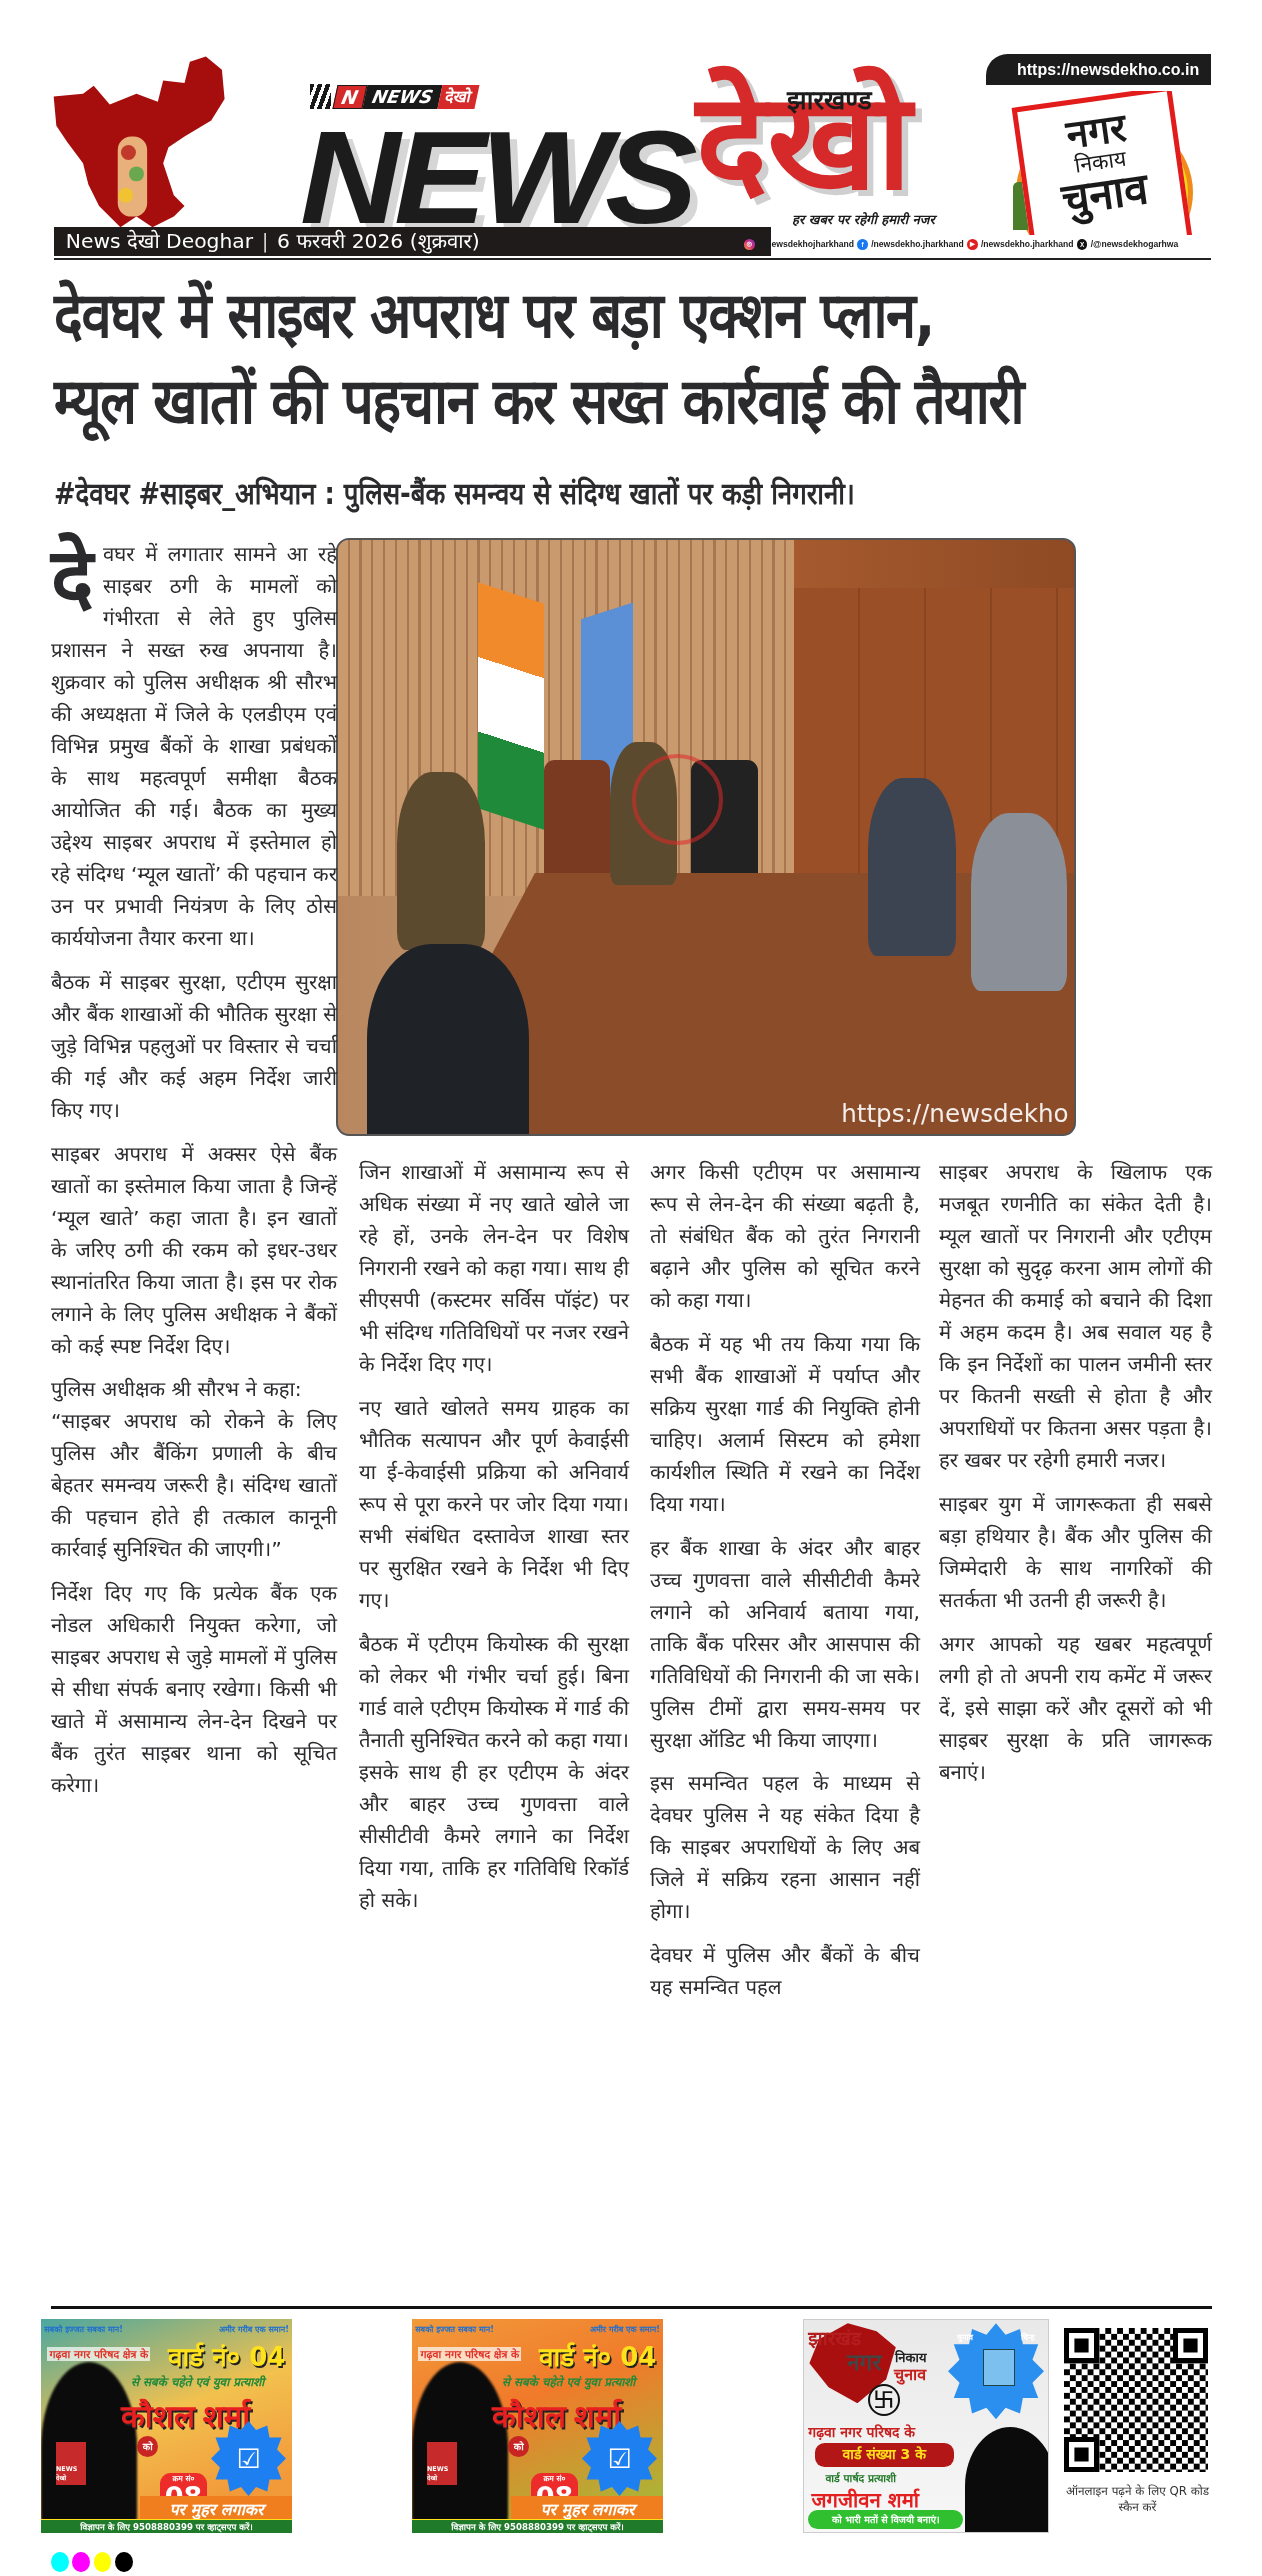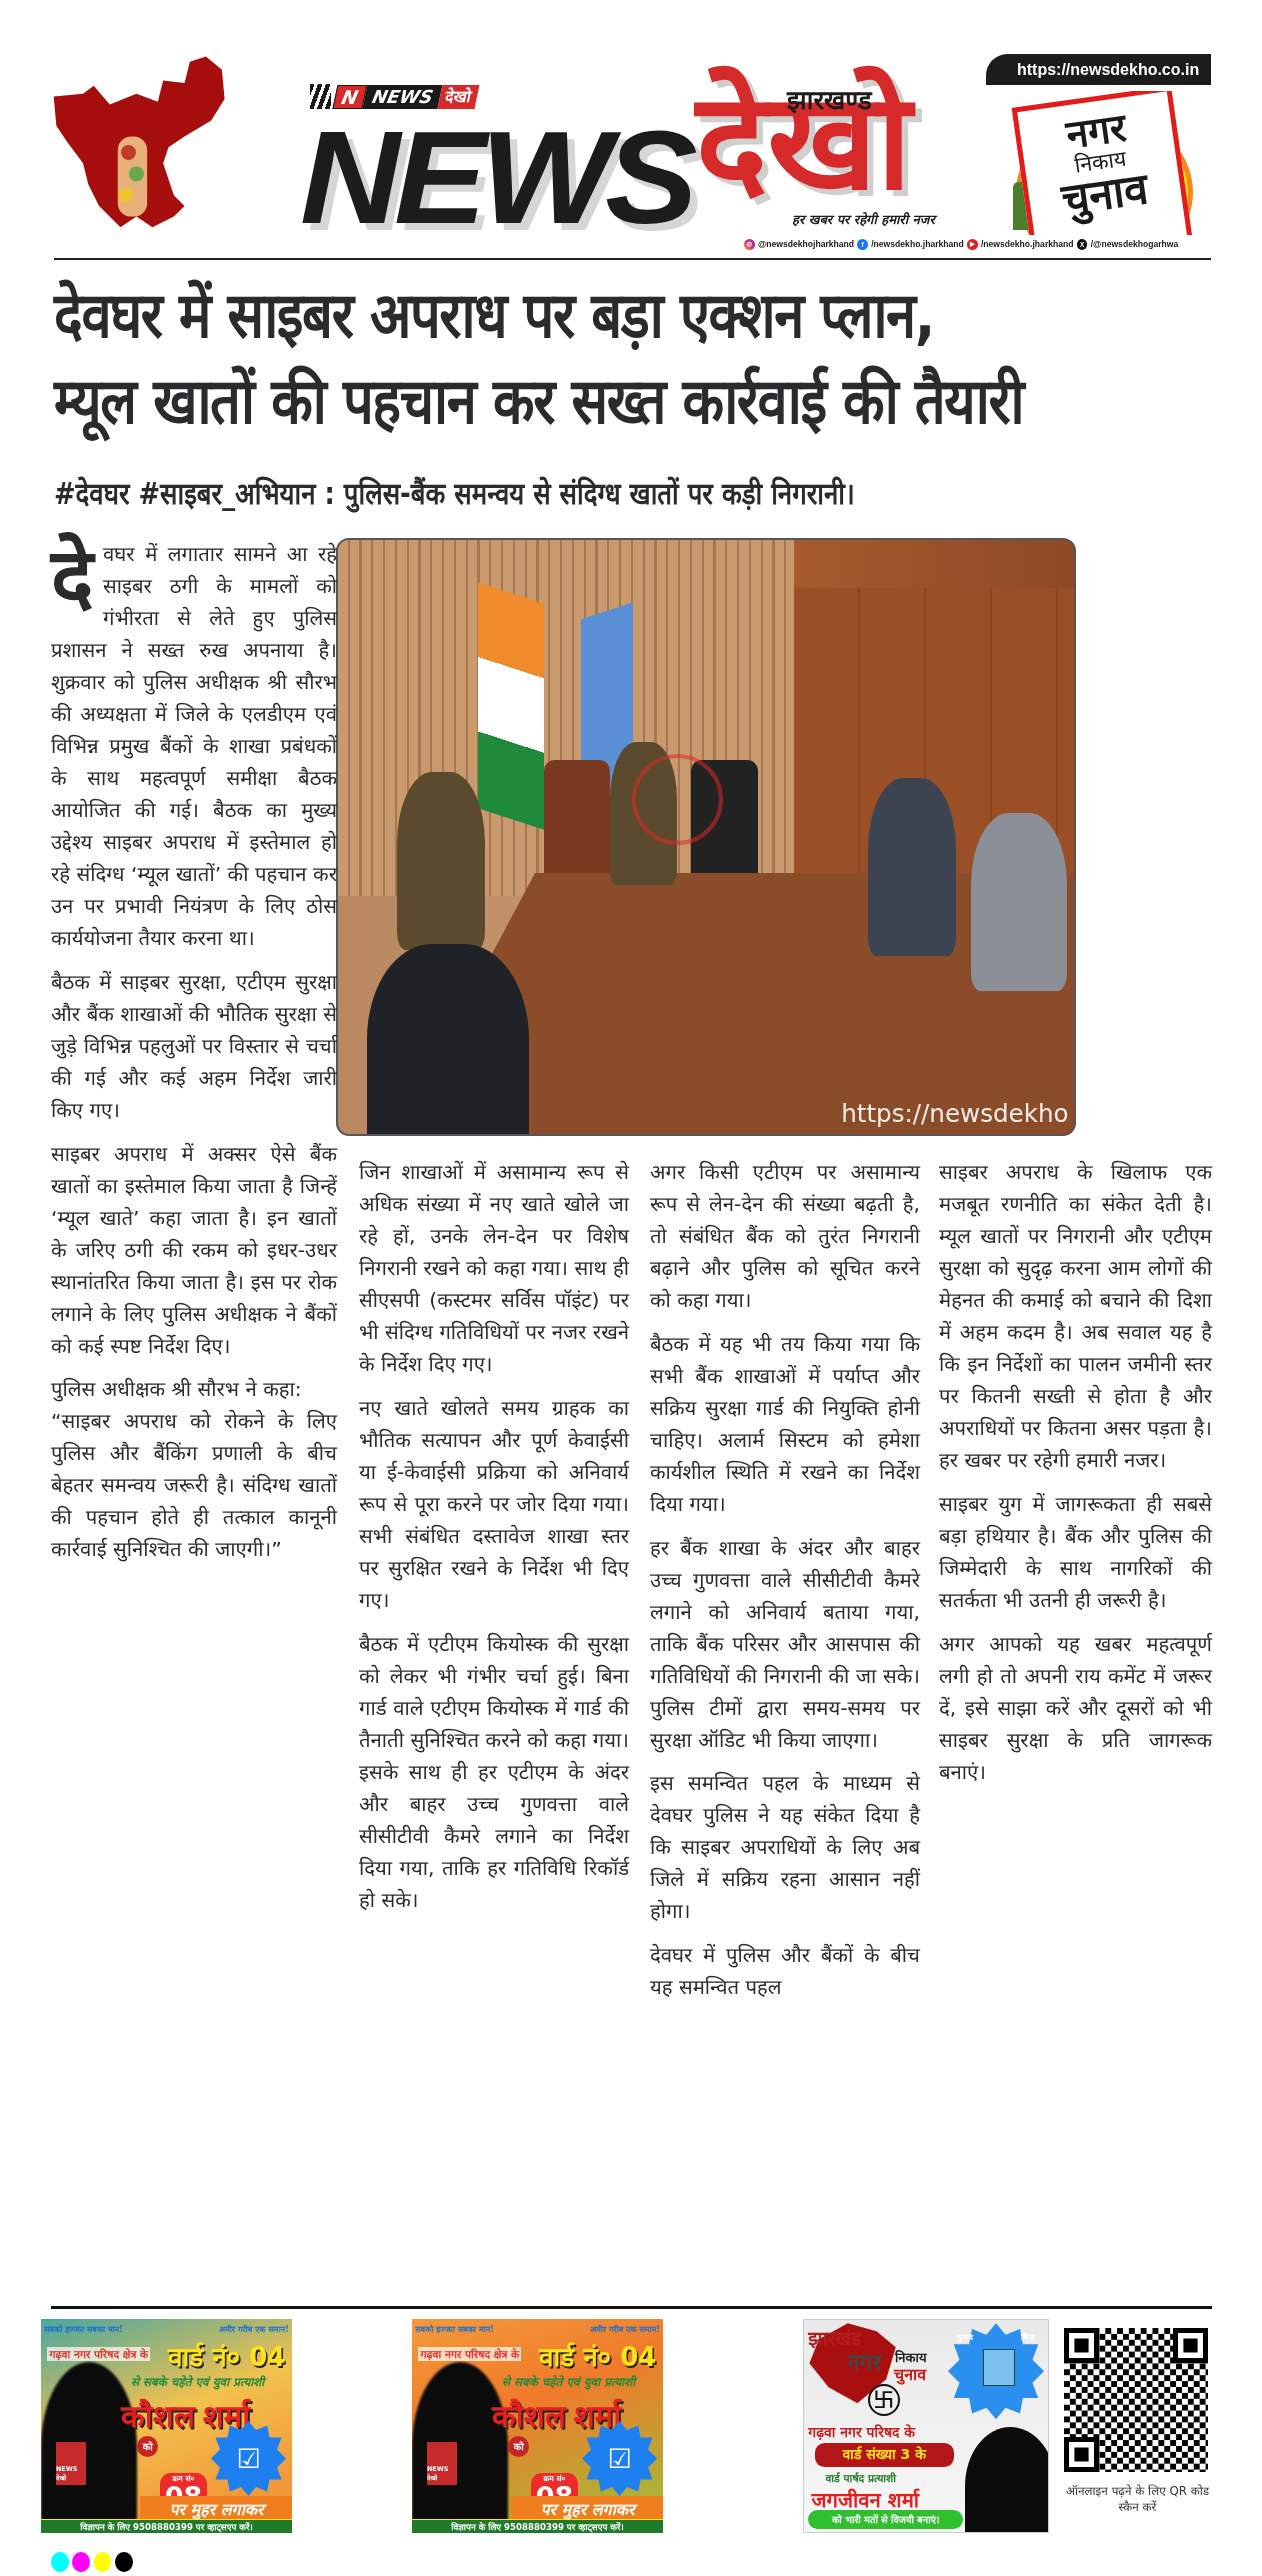--- a/index.html
+++ b/index.html
@@ -146,20 +146,25 @@
   <div class="election-badge">
     <div class="sun"></div>
     <div class="tap"></div>
     <div class="board">
       <span class="b1">नगर</span>
       <span class="b2">निकाय</span>
       <span class="b3">चुनाव</span>
     </div>
   </div>
 
+  <div class="date-bar">
+    <span>News देखो Deoghar</span>
+    <span class="sep">|</span>
+    <span>6 फरवरी 2026 (शुक्रवार)</span>
+  </div>
 
   <div class="social-row">
     <span class="ic ic-ig">◎</span>
     <span>@newsdekhojharkhand</span>
     <span class="ic ic-fb">f</span>
     <span>/newsdekho.jharkhand</span>
     <span class="ic ic-yt">▶</span>
     <span>/newsdekho.jharkhand</span>
     <span class="ic ic-x">X</span>
     <span>/@newsdekhogarhwa</span>
@@ -189,20 +194,21 @@
   <div class="watermark-seal"></div>
   <span class="wm">https://newsdekho</span>
 </figure>
 
 <div class="col col1">
   <p><span class="dropcap">दे</span><span>वघर में लगातार सामने आ रहे साइबर ठगी के मामलों को गंभीरता से लेते हुए पुलिस प्रशासन ने सख्त रुख अपनाया है। शुक्रवार को पुलिस अधीक्षक श्री सौरभ की अध्यक्षता में जिले के एलडीएम एवं विभिन्न प्रमुख बैंकों के शाखा प्रबंधकों के साथ महत्वपूर्ण समीक्षा बैठक आयोजित की गई। बैठक का मुख्य उद्देश्य साइबर अपराध में इस्तेमाल हो रहे संदिग्ध ‘म्यूल खातों’ की पहचान कर उन पर प्रभावी नियंत्रण के लिए ठोस कार्ययोजना तैयार करना था।</span></p>
   <p>बैठक में साइबर सुरक्षा, एटीएम सुरक्षा और बैंक शाखाओं की भौतिक सुरक्षा से जुड़े विभिन्न पहलुओं पर विस्तार से चर्चा की गई और कई अहम निर्देश जारी किए गए।</p>
   <p>साइबर अपराध में अक्सर ऐसे बैंक खातों का इस्तेमाल किया जाता है जिन्हें ‘म्यूल खाते’ कहा जाता है। इन खातों के जरिए ठगी की रकम को इधर-उधर स्थानांतरित किया जाता है। इस पर रोक लगाने के लिए पुलिस अधीक्षक ने बैंकों को कई स्पष्ट निर्देश दिए।</p>
   <p class="quote-lead">पुलिस अधीक्षक श्री सौरभ ने कहा:</p>
   <p>“साइबर अपराध को रोकने के लिए पुलिस और बैंकिंग प्रणाली के बीच बेहतर समन्वय जरूरी है। संदिग्ध खातों की पहचान होते ही तत्काल कानूनी कार्रवाई सुनिश्चित की जाएगी।”</p>
+  <p>निर्देश दिए गए कि प्रत्येक बैंक एक नोडल अधिकारी नियुक्त करेगा, जो साइबर अपराध से जुड़े मामलों में पुलिस से सीधा संपर्क बनाए रखेगा। किसी भी खाते में असामान्य लेन-देन दिखने पर बैंक तुरंत साइबर थाना को सूचित करेगा।</p>
 </div>
 
 <div class="col col2">
   <p>जिन शाखाओं में असामान्य रूप से अधिक संख्या में नए खाते खोले जा रहे हों, उनके लेन-देन पर विशेष निगरानी रखने को कहा गया। साथ ही सीएसपी (कस्टमर सर्विस पॉइंट) पर भी संदिग्ध गतिविधियों पर नजर रखने के निर्देश दिए गए।</p>
   <p>नए खाते खोलते समय ग्राहक का भौतिक सत्यापन और पूर्ण केवाईसी या ई-केवाईसी प्रक्रिया को अनिवार्य रूप से पूरा करने पर जोर दिया गया। सभी संबंधित दस्तावेज शाखा स्तर पर सुरक्षित रखने के निर्देश भी दिए गए।</p>
   <p>बैठक में एटीएम कियोस्क की सुरक्षा को लेकर भी गंभीर चर्चा हुई। बिना गार्ड वाले एटीएम कियोस्क में गार्ड की तैनाती सुनिश्चित करने को कहा गया। इसके साथ ही हर एटीएम के अंदर और बाहर उच्च गुणवत्ता वाले सीसीटीवी कैमरे लगाने का निर्देश दिया गया, ताकि हर गतिविधि रिकॉर्ड हो सके।</p>
 </div>
 
 <div class="col col3">
   <p>अगर किसी एटीएम पर असामान्य रूप से लेन-देन की संख्या बढ़ती है, तो संबंधित बैंक को तुरंत निगरानी बढ़ाने और पुलिस को सूचित करने को कहा गया।</p>

